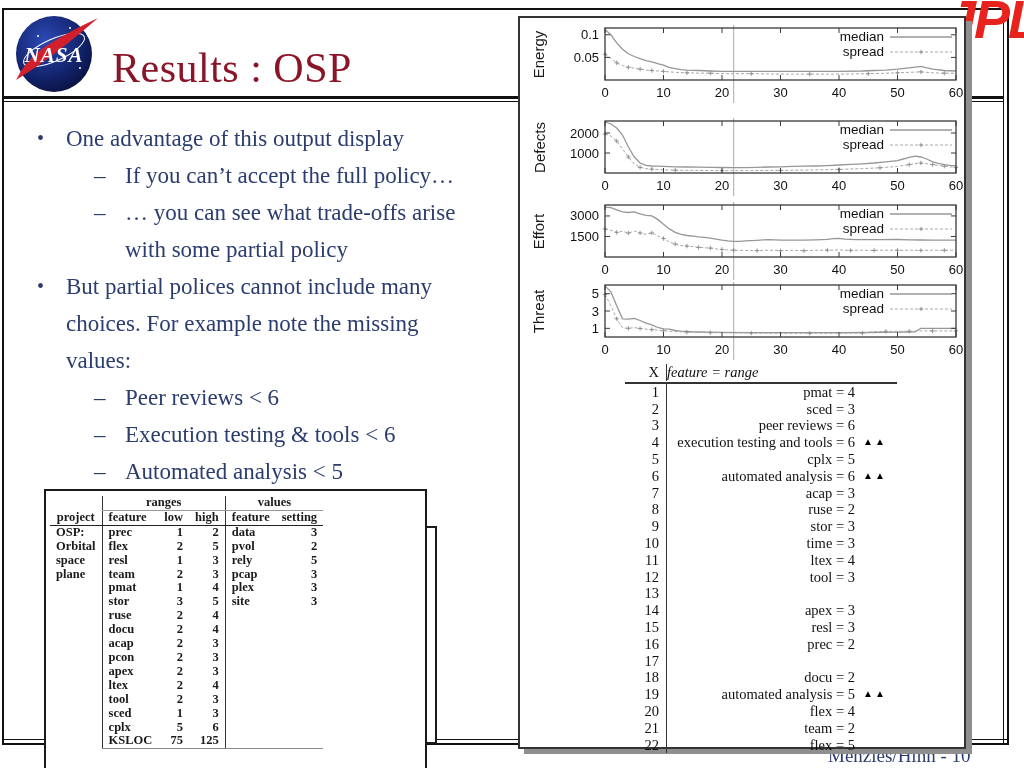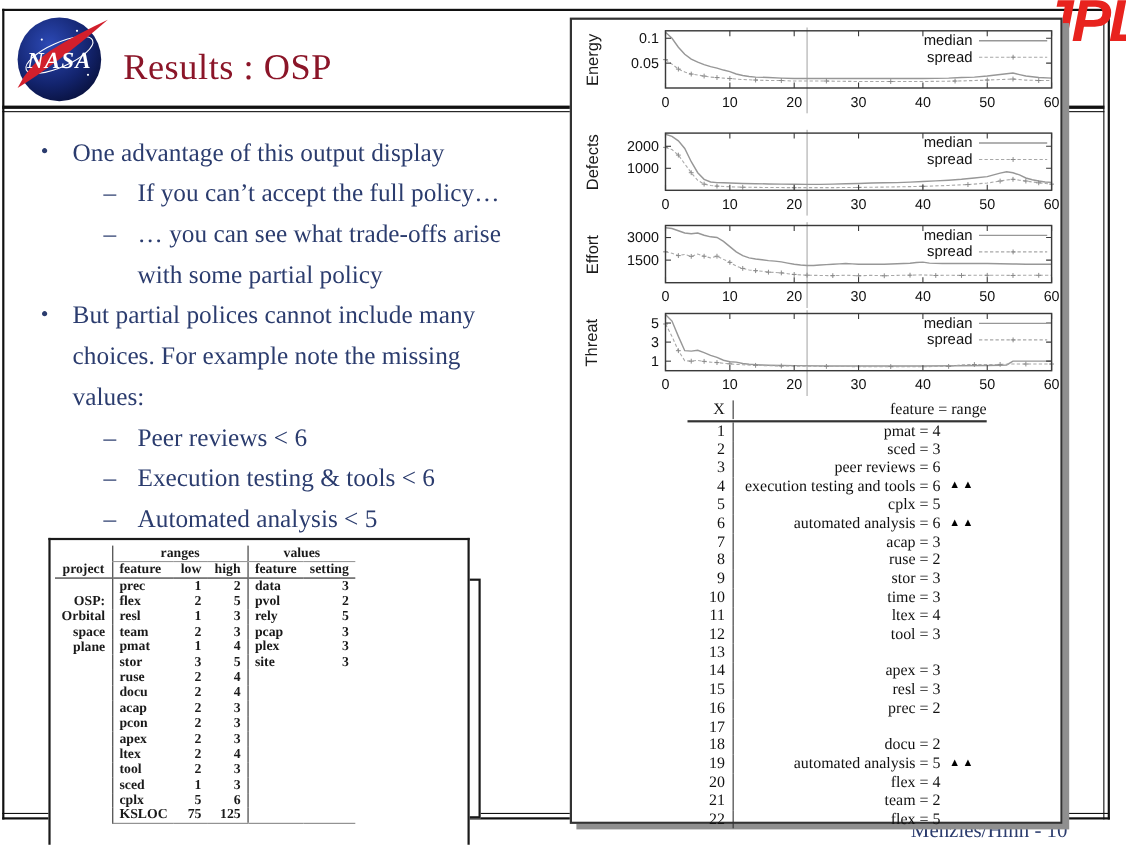--- a/index.html
+++ b/index.html
@@ -2,54 +2,54 @@
 <html><head>
 <meta charset="utf-8">
 <style>
   html,body{margin:0;padding:0;}
   body{width:1024px;height:768px;position:relative;background:#fff;overflow:hidden;
        font-family:"Liberation Serif",serif;}
   .abs{position:absolute;}
   
   .frameline{position:absolute;background:#111;}
   
-  #slide-title{left:112px;top:44px;font-size:33px;color:#8B1528;letter-spacing:.5px;}
+  #slide-title{left:112px;top:44px;font-size:42px;color:#8B1528;letter-spacing:.5px;}
   
   #bullets{left:28px;top:120px;width:486px;color:#2B3C6E;font-size:23px;line-height:37px;}
   .b-item{position:relative;}
   .b1{padding-left:38px;width:420px;}
   .b2{padding-left:97px;width:372px;}
   .b-marker{position:absolute;}
   .b1 .b-marker{left:9px;top:0;font-size:20px;}
   .b2 .b-marker{left:66px;top:0;}
   
   #fig-back-box{left:58px;top:526px;width:375px;height:214px;background:#fff;border:2px solid #1a1a1a;z-index:1;}
   #fig-front-box{left:44px;top:489px;width:379px;height:279px;background:#fff;border:2px solid #1a1a1a;border-bottom:none;z-index:2;}
   
   #ranges-table{border-collapse:collapse;margin:5px 0 0 4px;font-size:12.5px;color:#1a1a1a;font-weight:bold;}
   #ranges-table td{padding:0 6px;height:13.9px;line-height:13.9px;white-space:nowrap;}
   #ranges-table .gh{text-align:center;border-bottom:1px solid #999;}
   #ranges-table .chead td{border-bottom:1.5px solid #222;}
   #ranges-table .col-f{border-left:1.2px solid #333;}
   #ranges-table .num{text-align:right;}
-  #ranges-table .proj{vertical-align:top;text-align:right;padding-top:14px;line-height:13.9px;}
+  #ranges-table .proj{vertical-align:top;text-align:left;line-height:13.9px;}
   #ranges-table tr.lastrow td{border-bottom:1.5px solid #888;}
   
   #results-panel{left:518px;top:16px;width:444px;height:729px;background:#fff;
     border:2px solid #333;box-shadow:6px 5px 0 #8f8f8f;z-index:3;}
   .chart-row{position:absolute;left:0;width:444px;height:82px;}
   .axis-title{position:absolute;left:2px;top:0;width:34px;height:58px;display:flex;align-items:center;justify-content:center;}
   .axis-title span{transform:rotate(-90deg);font:15px "Liberation Sans",sans-serif;color:#1a1a1a;white-space:nowrap;}
   .chart-svg{position:absolute;left:38px;top:0;overflow:visible;}
   
   #policy-table{position:absolute;left:0;top:346px;width:440px;color:#111;font-size:14.5px;}
   .p-row{display:flex;height:16.8px;line-height:16.8px;}
   .p-x{width:139px;text-align:right;padding-right:7px;border-right:1.2px solid #333;}
   .p-f{width:188px;text-align:right;white-space:nowrap;}
-  .p-hf{width:230px;text-align:right;padding-right:14px;white-space:nowrap;}
+  .p-hf{width:230px;text-align:left;padding-right:14px;white-space:nowrap;font-style:italic;}
   .p-m{width:80px;padding-left:8px;font-size:10px;letter-spacing:2px;color:#000;}
   #policy-rule{position:absolute;left:105px;top:18px;width:272px;height:1.5px;background:#333;}
   
   #jpl-logo{left:946px;top:-12px;z-index:2;font:italic 900 54px "Liberation Sans",sans-serif;color:#E8231E;letter-spacing:-2px;}
   #footer-credit{left:828px;top:745px;z-index:2;font-size:19px;color:#2B3C6E;}
   #nasa-logo{left:12px;top:10px;z-index:2;}
 </style>
 </head>
 <body>
 

